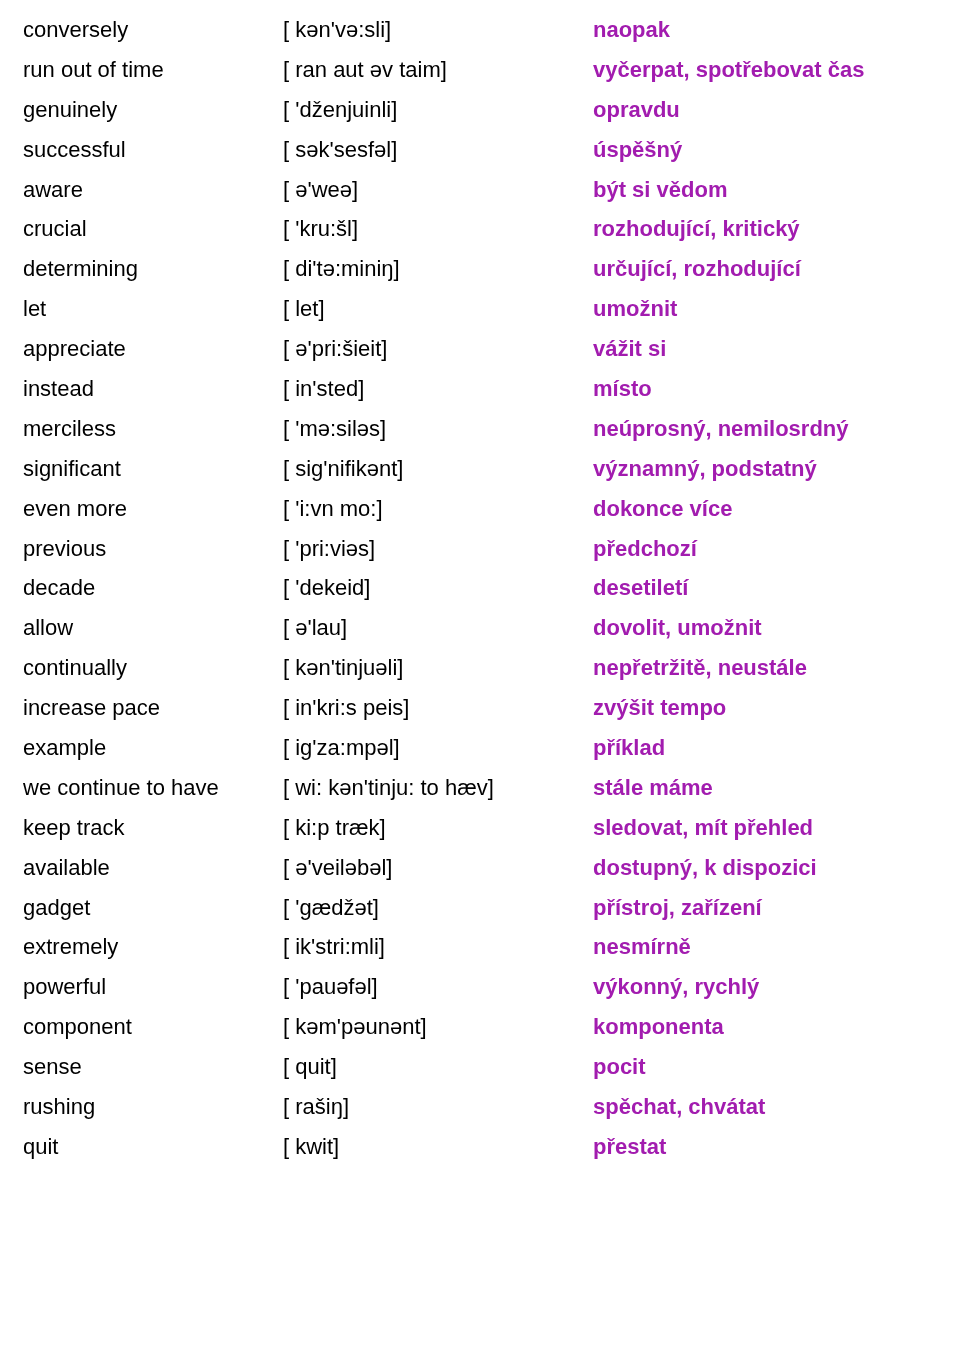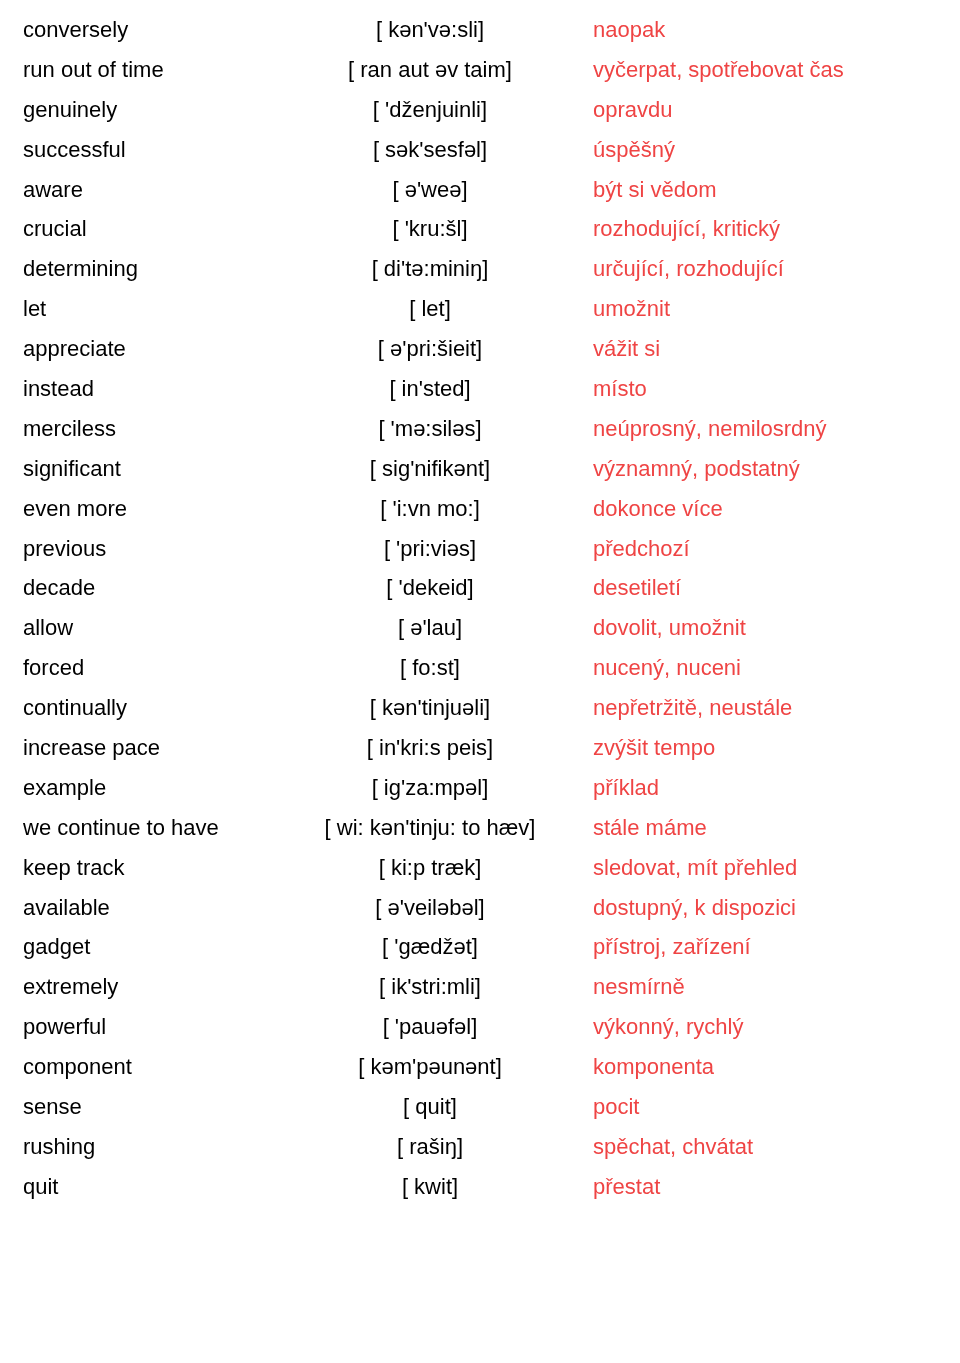--- a/index.html
+++ b/index.html
@@ -23,24 +23,24 @@
       vertical-align: top;
       line-height: 1.45;
     }
     .vocab-table td:first-child {
       width: 260px;
       font-weight: normal;
     }
     .vocab-table td:nth-child(2) {
       width: 310px;
       color: #000;
-      text-align: center;
     }
     .vocab-table td:nth-child(3) {
-      color: #ef4444;
+      color: #a21caf;
+      font-weight: bold;
     }
   </style>
 </head>
 <body>
 
 <table class="vocab-table">
   <tbody id="vocab-body">
   <tr>
         <td>conversely</td>
         <td>[ kən'və:sli]</td>
@@ -115,25 +115,20 @@
         <td>decade</td>
         <td>[ 'dekeid]</td>
         <td>desetiletí</td>
       </tr>
       <tr>
         <td>allow</td>
         <td>[ ə'lau]</td>
         <td>dovolit, umožnit</td>
       </tr>
       <tr>
-        <td>forced</td>
-        <td>[ fo:st]</td>
-        <td>nucený, nuceni</td>
-      </tr>
-      <tr>
         <td>continually</td>
         <td>[ kən'tinjuəli]</td>
         <td>nepřetržitě, neustále</td>
       </tr>
       <tr>
         <td>increase pace</td>
         <td>[ in'kri:s peis]</td>
         <td>zvýšit tempo</td>
       </tr>
       <tr>

